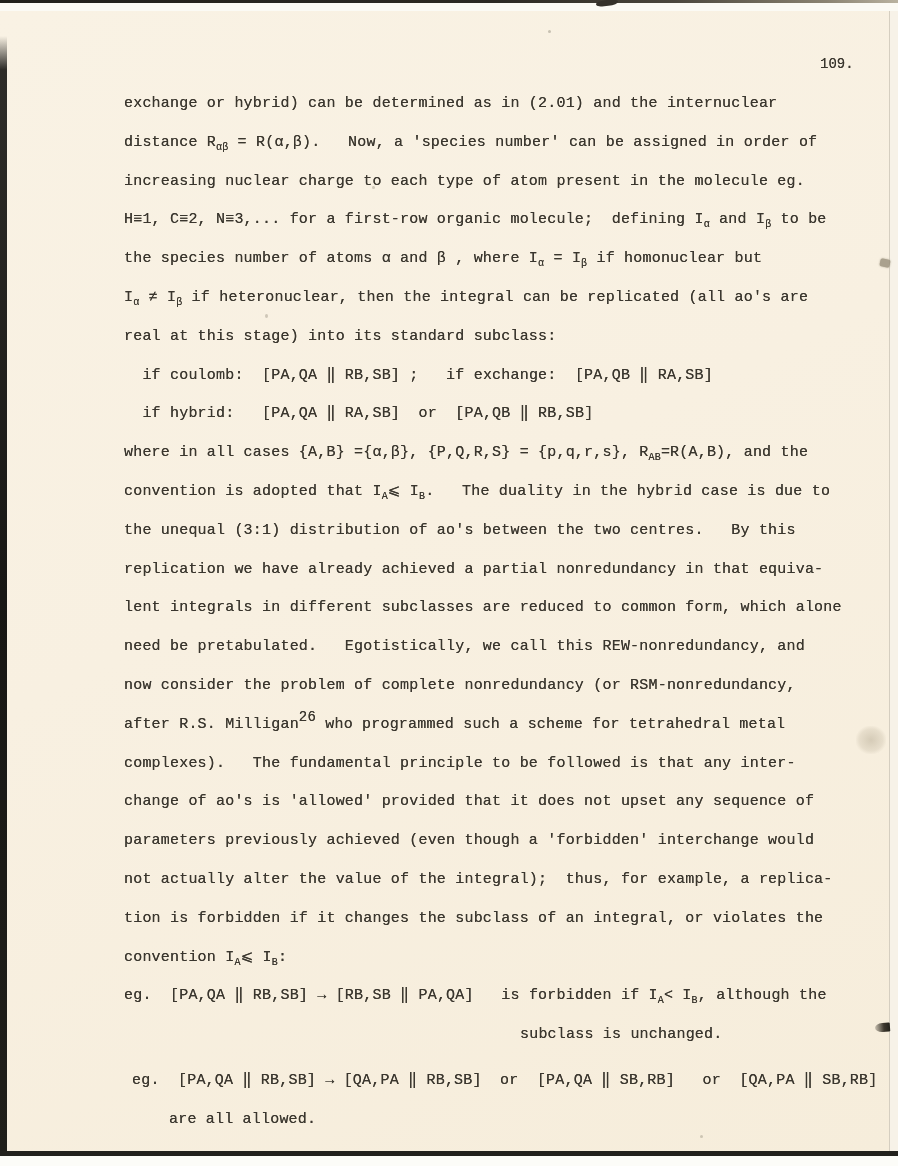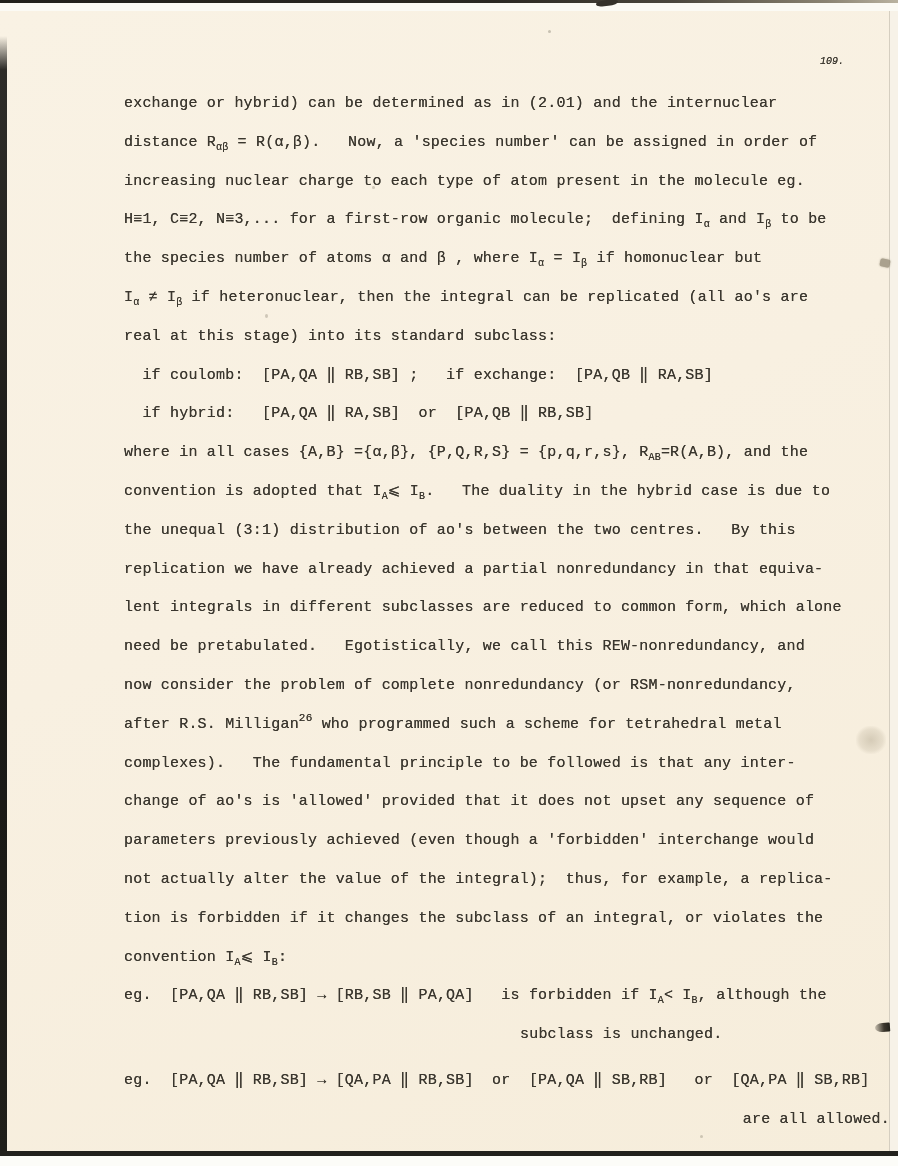--- a/index.html
+++ b/index.html
@@ -49,39 +49,38 @@
     width: 898px; height: 5px;
     background: #22211c;
   }
   .strip-bottom {
     position: absolute; left: 0; top: 1156px;
     width: 898px; height: 10px;
     background: #fcfcf8;
   }
   .pagenum {
     position: absolute; left: 820px; top: 45px;
-    font-size: 10px; color: #3a362e;
+    font-size: 14px; color: #3a362e;
     text-shadow: 0 0 .5px rgba(58,54,46,.85);
-    font-style: italic;
   }
   .body-text {
     position: absolute; left: 124px; top: 74px;
     width: 766px;
     font-size: 15px; line-height: 38.8px;
     color: #3a362e;
     white-space: pre;
     letter-spacing: .2px;
     text-shadow: 0 0 .5px rgba(58,54,46,.85);
   }
   .line { height: 38.8px; font-family: Liberation Mono, monospace; }
   .line sub { font-size: 10px; vertical-align: -4px; line-height: 0; }
-  .line sup { font-size: 11px; vertical-align: 7px; line-height: 0; }
+  .line sup { font-size: 14px; vertical-align: 7px; line-height: 0; }
   .line.hang { margin-left: 396px; }
-  .line.gap { margin-top: 7px; }
-  .line.indent { margin-left: 30px; text-align: right; }
+  .line.gap { margin-top: 7px; margin-left: 8px; }
+  .line.indent { margin-left: 45px; }
   
   .blob-top {
     position: absolute; left: 596px; top: 0;
     width: 22px; height: 6px;
     background: #34312a; border-radius: 45%;
     transform: rotate(-7deg);
   }
   .speck-a {
     position: absolute; left: 880px; top: 259px;
     width: 10px; height: 8px;

